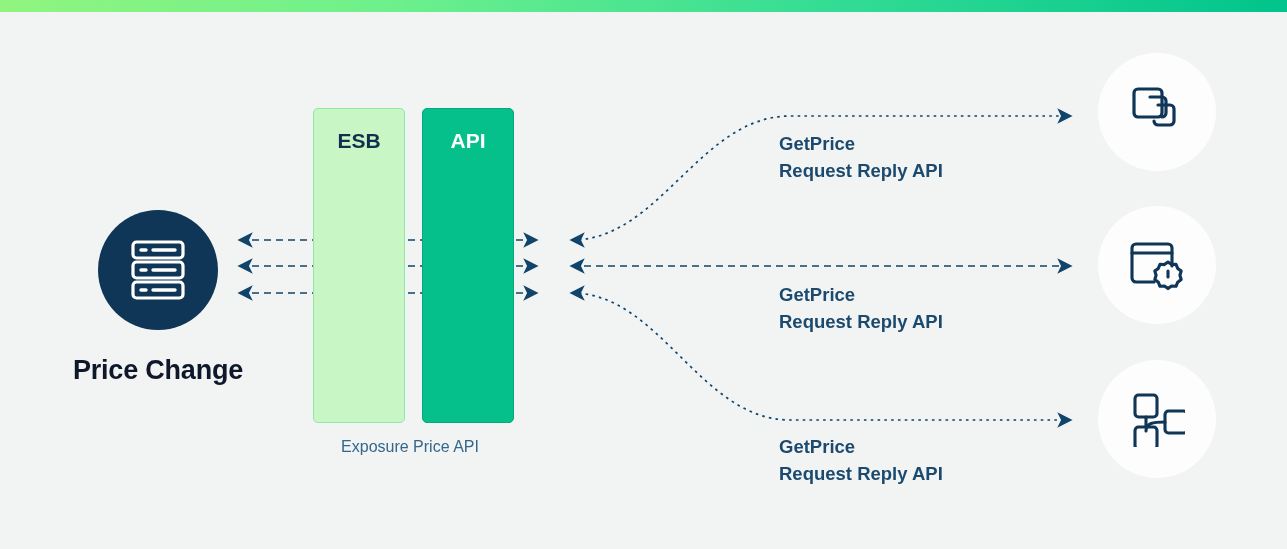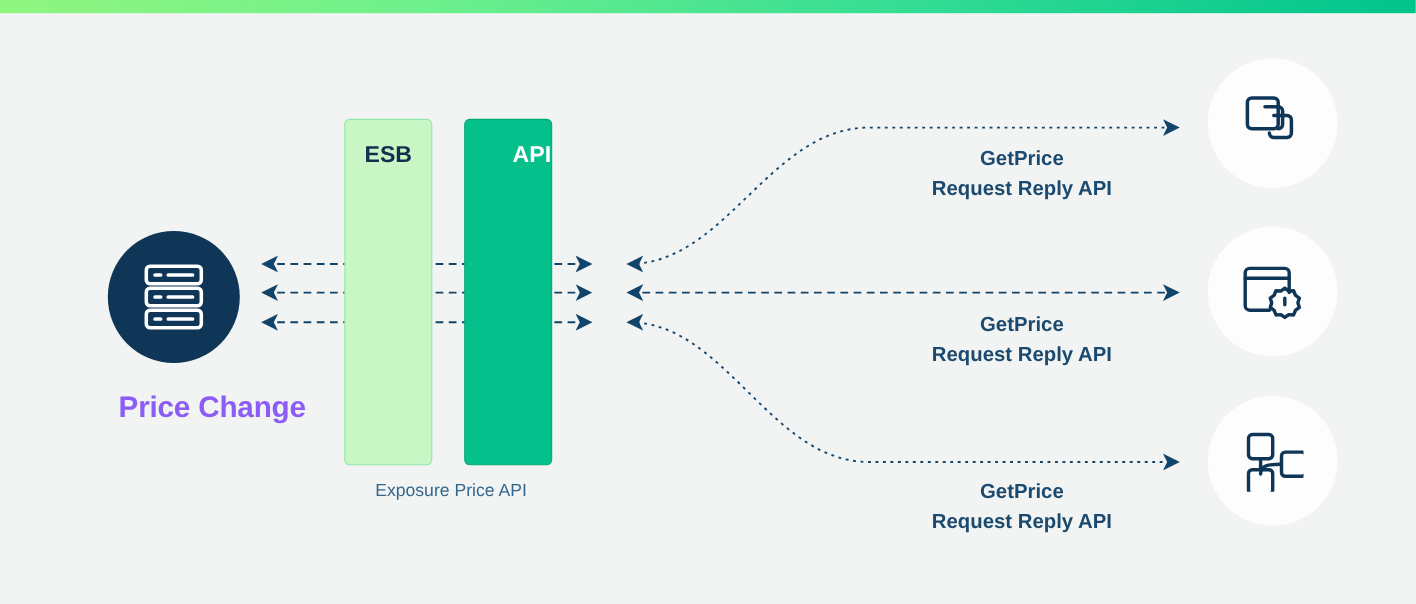--- a/index.html
+++ b/index.html
@@ -49,33 +49,33 @@
     background: #0f3557;
     display: flex;
     align-items: center;
     justify-content: center;
   }
   #source-label {
     position: absolute;
     left: 38px;
     top: 352px;
     width: 240px;
-    text-align: right;
-    color: #8b5cf6;
+    text-align: center;
+    color: #0f172a;
     font-size: 27px;
     font-weight: bold;
     line-height: 1.38;
     letter-spacing: -0.2px;
   }
 
   
   .lane {
     position: absolute;
     top: 108px;
-    width: 80px;
+    width: 92px;
     height: 315px;
     border-radius: 5px;
     box-sizing: border-box;
     text-align: center;
   }
   #lane-esb {
     left: 313px;
     background: #c8f7c5;
     border: 1px solid #8fe8a6;
   }
@@ -83,21 +83,21 @@
     left: 422px;
     background: #06c08c;
     border: 1px solid #04a87a;
   }
   .lane-title {
     margin-top: 20px;
     font-size: 21px;
     font-weight: bold;
   }
   #lane-esb .lane-title { color: #12304d; }
-  #lane-api .lane-title { color: #ffffff; text-align: right; }
+  #lane-api .lane-title { color: #ffffff; }
 
   #lane-caption {
     position: absolute;
     left: 290px;
     top: 438px;
     width: 240px;
     text-align: center;
     color: #33678c;
     font-size: 16px;
     font-weight: normal;
@@ -117,21 +117,20 @@
   }
   #dest-1 { top: 53px; }
   #dest-2 { top: 206px; }
   #dest-3 { top: 360px; }
 
   
   .flow-label {
     position: absolute;
     width: 300px;
     left: 779px;
-    text-align: center;
     color: #1b4a6e;
     font-size: 18.5px;
     font-weight: bold;
     line-height: 1.48;
   }
   #flow-label-1 { top: 130px; }
   #flow-label-2 { top: 281px; }
   #flow-label-3 { top: 433px; }
 </style>
 </head>

